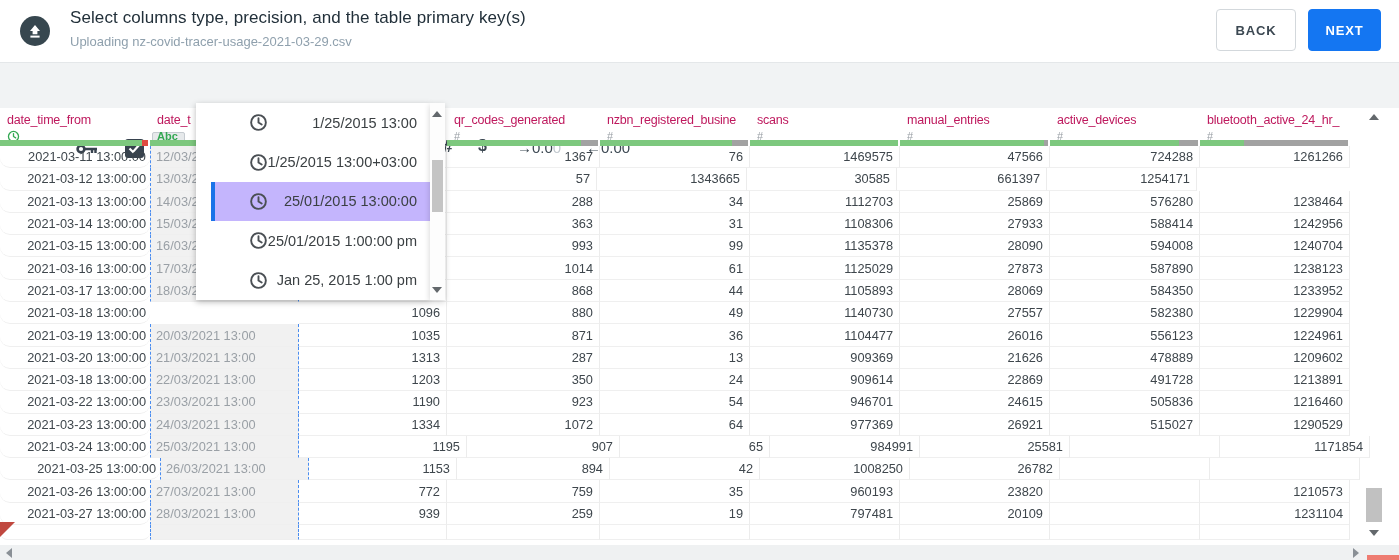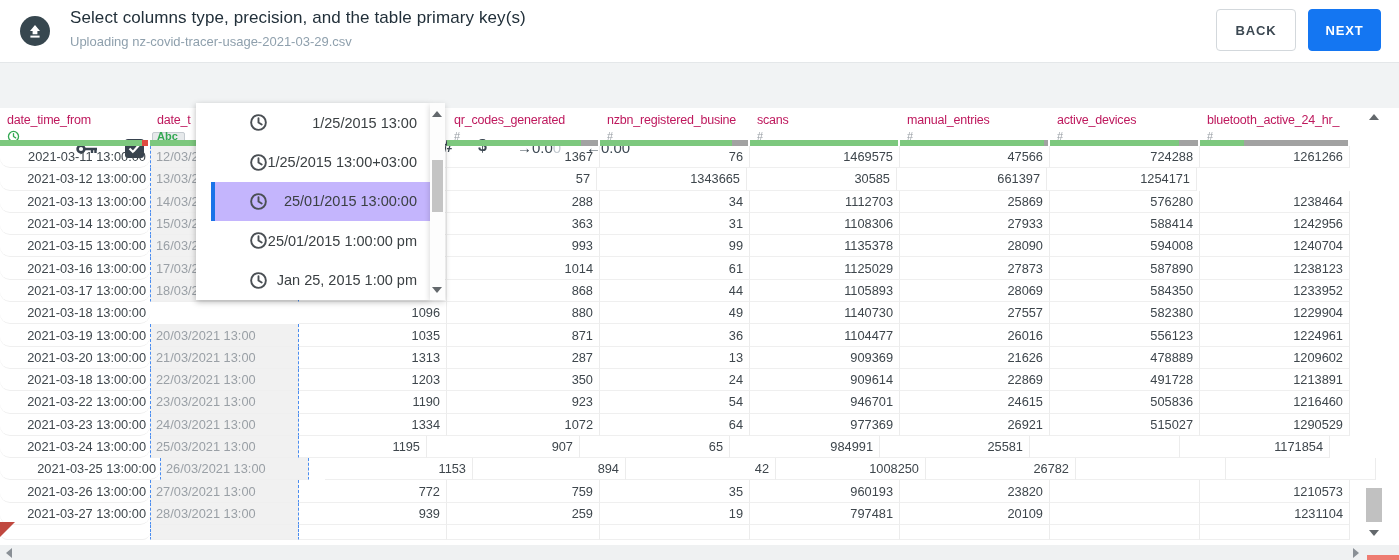--- a/index.html
+++ b/index.html
@@ -359,32 +359,32 @@
         <div class="td num" style="width: 153px;">1072</div>
         <div class="td num" style="width: 150px;">64</div>
         <div class="td num" style="width: 150px;">977369</div>
         <div class="td num" style="width: 150px;">26921</div>
         <div class="td num" style="width: 150px;">515027</div>
         <div class="td num" style="width: 150px;">1290529</div>
       </div>
       <div class="trow">
         <div class="td c0" style="width: 150px;">2021-03-24 13:00:00</div>
         <div class="td sel" style="width: 149px;">25/03/2021 13:00</div>
-        <div class="td num" style="width: 128px;">1195</div>
+        <div class="td num" style="width: 168px;">1195</div>
         <div class="td num" style="width: 153px;">907</div>
         <div class="td num" style="width: 150px;">65</div>
         <div class="td num" style="width: 150px; text-align: center;">984991</div>
         <div class="td num" style="width: 150px;">25581</div>
         <div class="td num" style="width: 150px;"></div>
         <div class="td num" style="width: 150px;">1171854</div>
       </div>
       <div class="trow">
         <div class="td c0" style="width: 160px; text-align: right;">2021-03-25 13:00:00</div>
         <div class="td sel" style="width: 149px;">26/03/2021 13:00</div>
-        <div class="td num" style="width: 148px; margin-left: 16px;">1153</div>
+        <div class="td num" style="width: 148px;">1153</div>
         <div class="td num" style="width: 153px;">894</div>
         <div class="td num" style="width: 150px;">42</div>
         <div class="td num" style="width: 150px;">1008250</div>
         <div class="td num" style="width: 150px;">26782</div>
         <div class="td num" style="width: 150px;"></div>
         <div class="td num" style="width: 150px;"></div>
       </div>
       <div class="trow">
         <div class="td c0" style="width: 150px;">2021-03-26 13:00:00</div>
         <div class="td sel" style="width: 149px;">27/03/2021 13:00</div>

